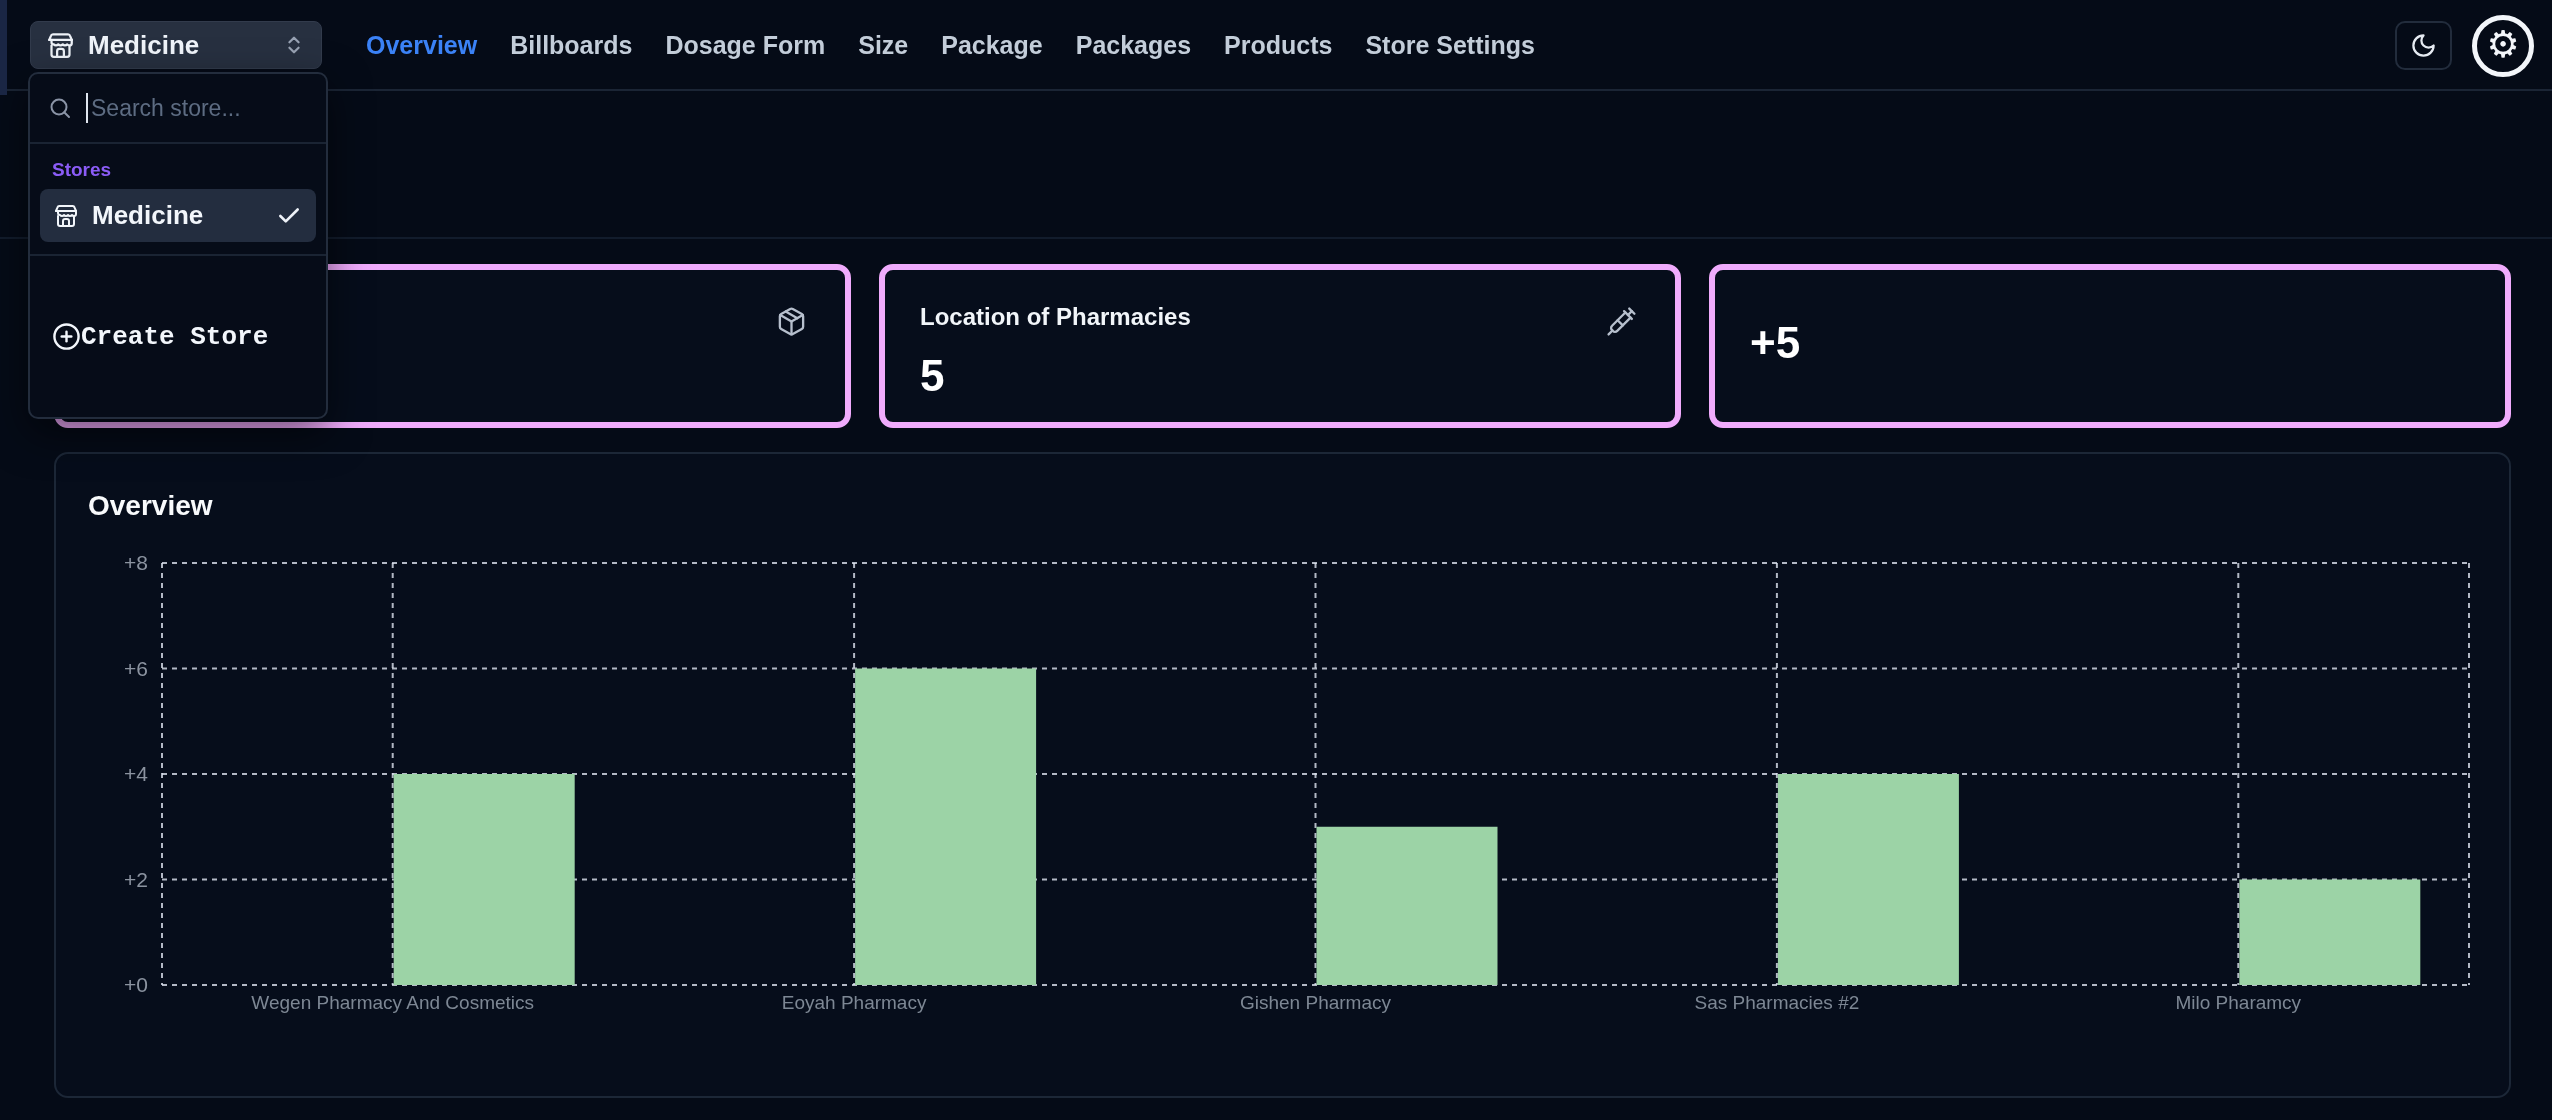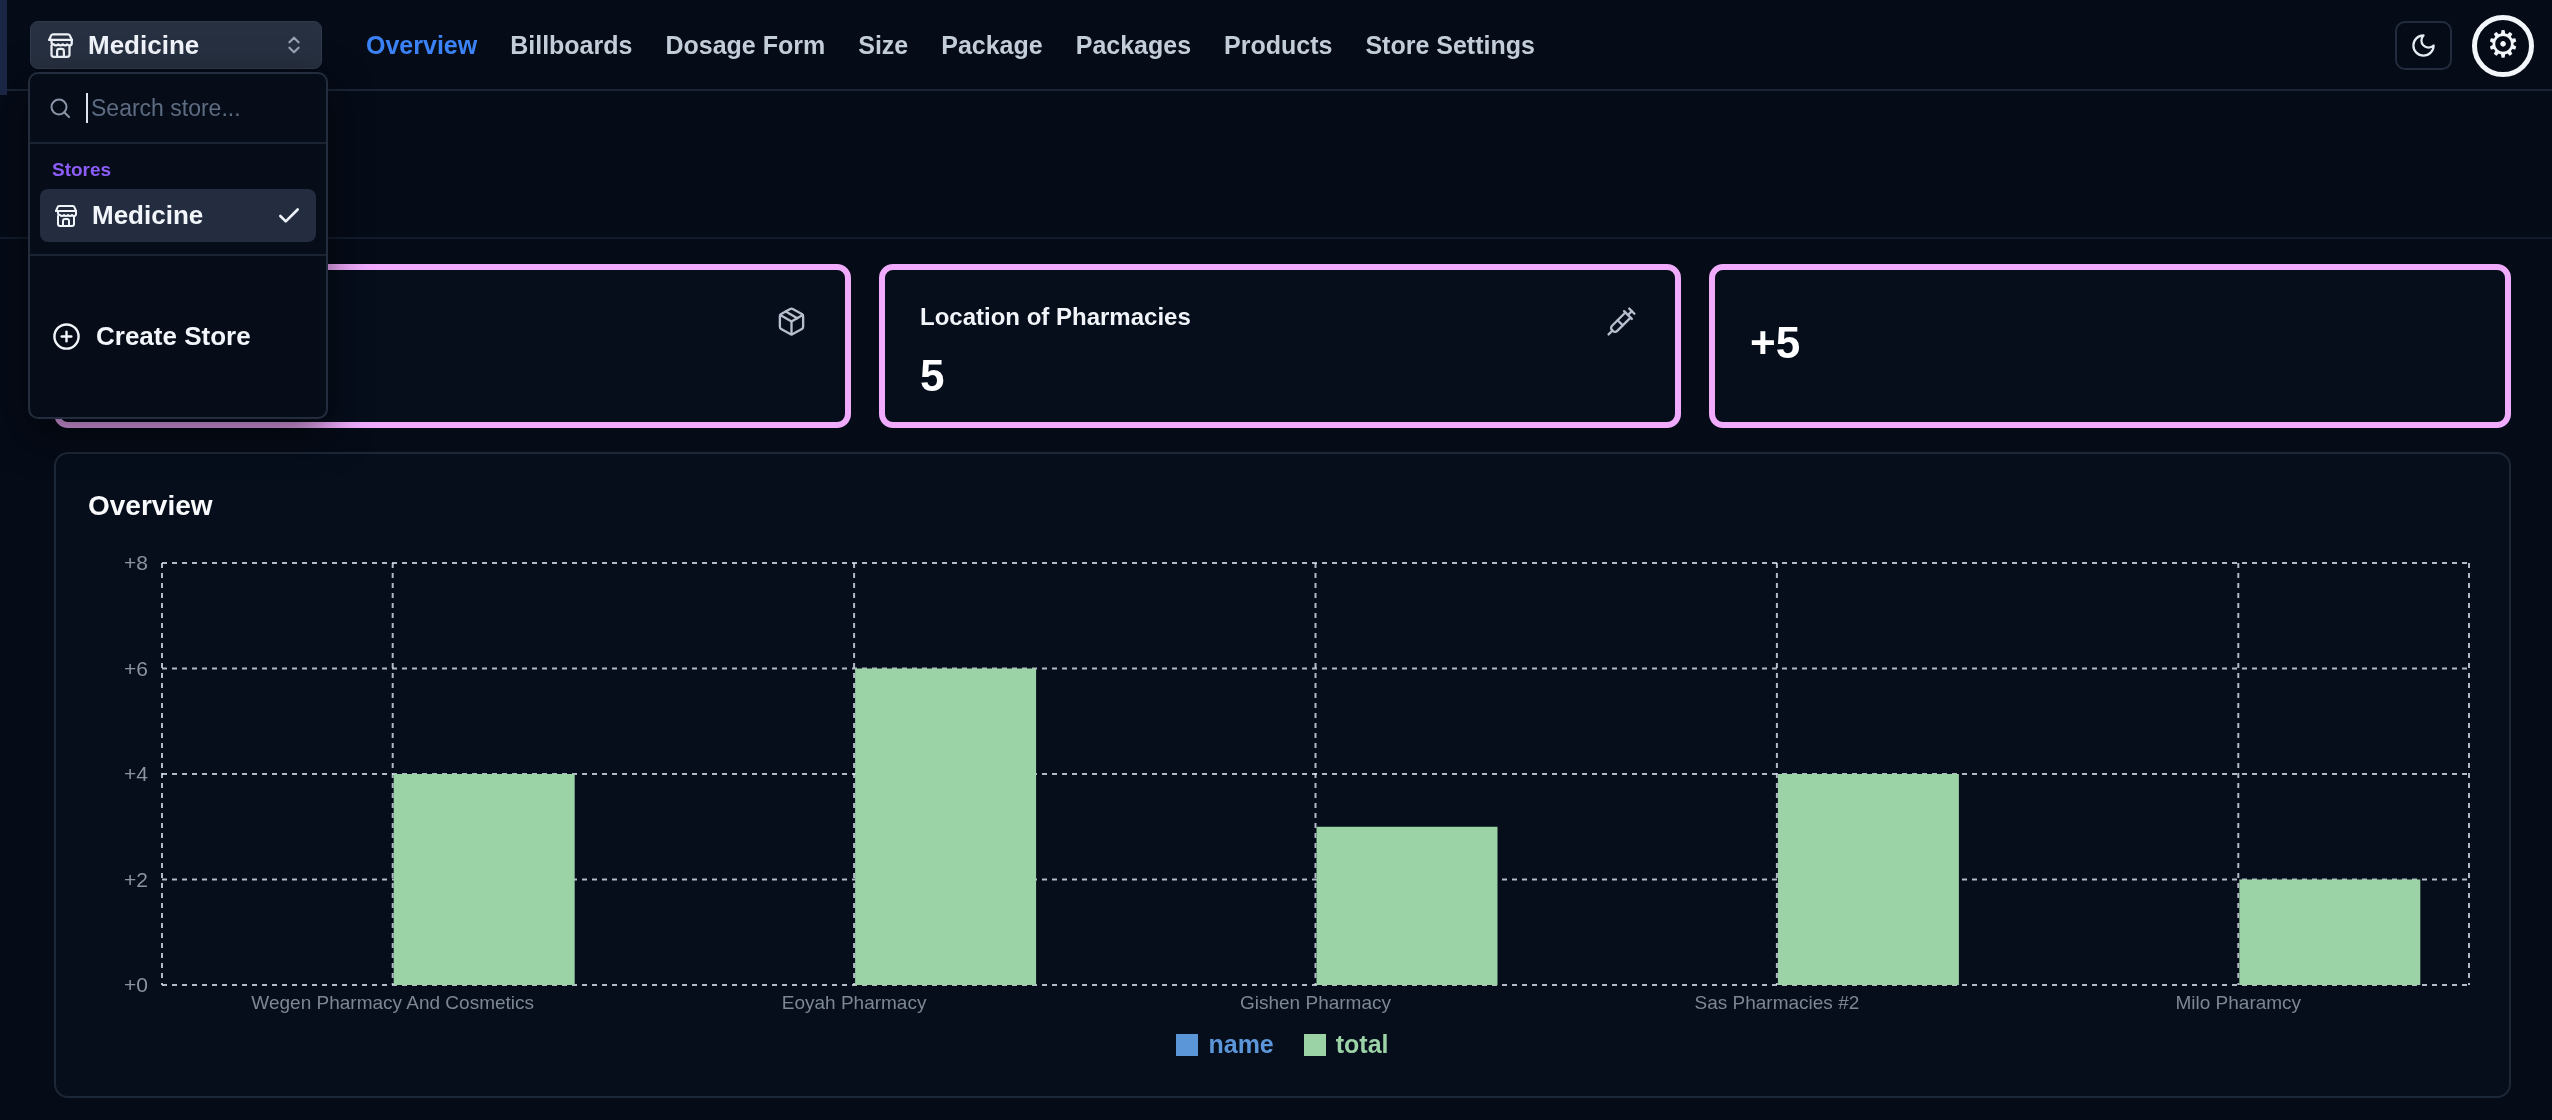--- a/index.html
+++ b/index.html
@@ -47,21 +47,21 @@
               font-family:"Liberation Sans",sans-serif; font-size:23px; color:#dfe6ef; margin-left:3px; }
   .dd-input::placeholder { color:#5d6c82; }
   .dd-group-label { margin:15px 0 8px 22px; font-size:19px; font-weight:600; color:#8b5cf6; }
   .dd-items { padding:0 10px; }
   .dd-item { height:53px; border-radius:8px; display:flex; align-items:center; gap:14px;
              padding:0 14px; margin-bottom:2px; cursor:pointer; color:#f2f6fb; }
   .dd-item.selected { background:#232d3f; }
   .dd-item .name { font-size:26px; font-weight:700; }
   .dd-item .check { margin-left:auto; color:#eef2f8; }
   .dd-sep { height:2px; background:#1a2433; margin-top:10px; }
-  .dd-create { flex:1; display:flex; align-items:center; gap:15px; padding:0 22px; cursor:pointer; }
+  .dd-create { flex:1; display:flex; align-items:center; padding:0 22px; cursor:pointer;font-family:Liberation Mono, monospace; }
   .dd-create .lbl { font-size:26px; font-weight:700; color:#f2f6fb; }
   .dd-create .plus-ic { color:#f2f6fb; }
 
   
   .stat-card { position:absolute; top:264px; height:164px; background:#060d1b;
                border:6px solid #f0abfc; border-radius:14px; padding:34px 38px 0 35px; }
   .stat-head { display:flex; align-items:flex-start; justify-content:space-between; }
   .stat-title { font-size:24px; font-weight:600; color:#f1f5f9; line-height:1.1; }
   .stat-icon { color:#b6bfcd; margin-top:2px; }
   .stat-value { margin-top:14px; font-size:44px; font-weight:700; color:#ffffff; }
@@ -238,25 +238,15 @@
           <rect x="775.0999999999999" y="126.5" width="181" height="316.5" fill="#9cd3a6"></rect>
           <rect x="1236.5" y="284.75" width="181" height="158.25" fill="#9cd3a6"></rect>
           <rect x="1697.8999999999999" y="232" width="181" height="211" fill="#9cd3a6"></rect>
           <rect x="2159.2999999999997" y="337.5" width="181" height="105.5" fill="#9cd3a6"></rect>
           <text x="312.7" y="467" text-anchor="middle" class="cat-text">Wegen Pharmacy And Cosmetics</text>
           <text x="774.0999999999999" y="467" text-anchor="middle" class="cat-text">Eoyah Pharmacy</text>
           <text x="1235.5" y="467" text-anchor="middle" class="cat-text">Gishen Pharmacy</text>
           <text x="1696.8999999999999" y="467" text-anchor="middle" class="cat-text">Sas Pharmacies #2</text>
           <text x="2158.2999999999997" y="467" text-anchor="middle" class="cat-text">Milo Pharamcy</text>
         </svg>
-      <div class="legend" id="chart-legend">
-          <span class="legend-item">
-            <span class="legend-swatch" style="background:#5b96d8"></span>
-            <span class="legend-label" style="color:#5b96d8">name</span>
-          </span>
-          <span class="legend-item">
-            <span class="legend-swatch" style="background:#9cd3a6"></span>
-            <span class="legend-label" style="color:#9cd3a6">total</span>
-          </span>
-        </div>
     </section>
   </main>
 </div>
 
 </body></html>

